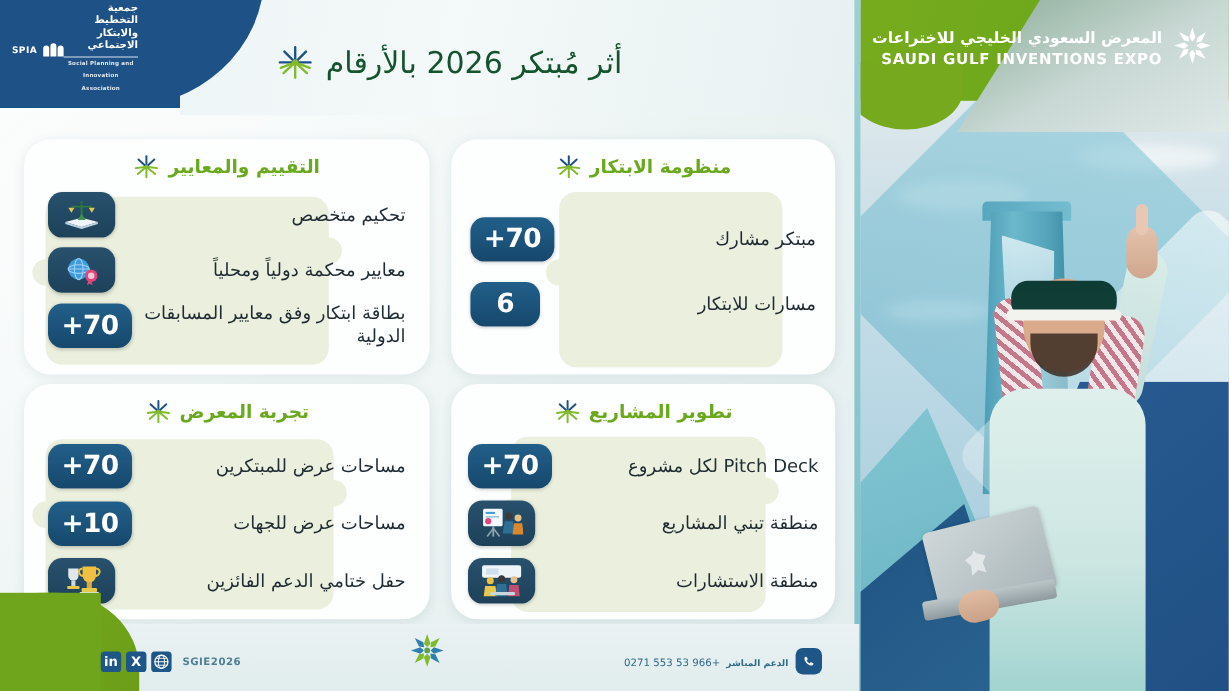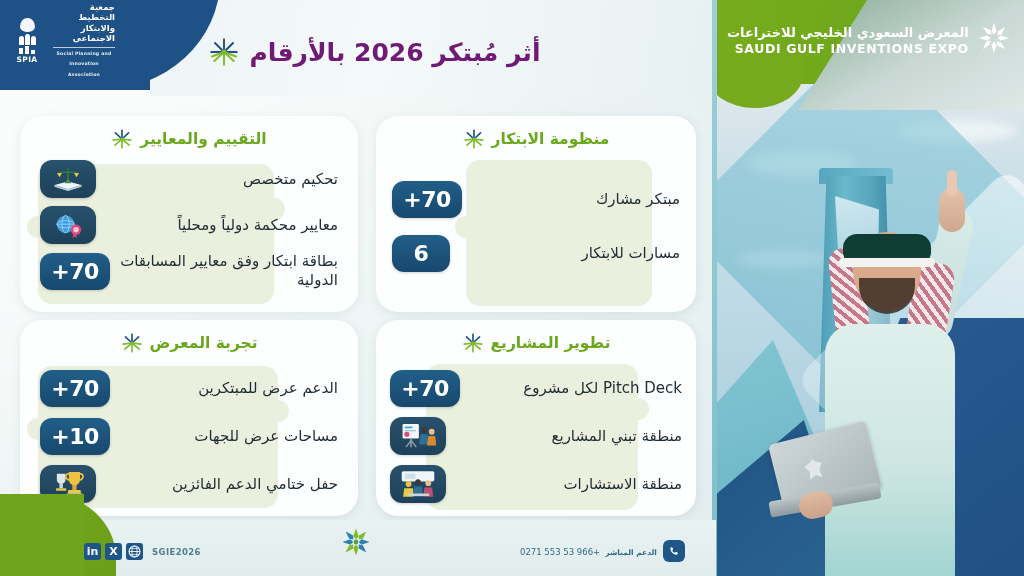--- a/index.html
+++ b/index.html
@@ -41,21 +41,21 @@
     background:linear-gradient(100deg,#eef5f6 0%,#f4f9f9 40%,#e7f0f1 100%);
   }
 
   
   .spia{
     position:absolute;left:24px;top:10px;width:84px;height:62px;
     display:flex;align-items:center;justify-content:center;gap:16px;
     color:#ffffff;
   }
   .spia-txt{font-size:8.5px;line-height:10.5px;font-weight:bold;text-align:right;letter-spacing:.2px;}
-  .spia-mark{width:20px;height:46px;display:flex;flex-direction:column;align-items:center;gap:1px;}
+  .spia-mark{width:20px;height:46px;display:flex;flex-direction:row;align-items:center;gap:1px;}
   .spia-mark .sh{width:15px;height:15px;background:#fff;
     border-radius:50% 50% 46% 46%/60% 60% 40% 40%;opacity:.95;}
   .spia-mark .ppl{width:16px;height:12px;position:relative;}
   .spia-mark .ppl i{position:absolute;bottom:0;width:5px;height:9px;background:#fff;border-radius:2.5px 2.5px 0 0;}
   .spia-mark .ppl i:nth-child(1){left:0;}
   .spia-mark .ppl i:nth-child(2){left:6px;height:11px;}
   .spia-mark .ppl i:nth-child(3){left:12px;}
   .spia-mark .bars{width:16px;height:9px;display:flex;align-items:flex-end;gap:1.5px;}
   .spia-mark .bars i{flex:1;background:#fff;}
   .spia-mark .bars i:nth-child(1){height:4px;}
@@ -65,21 +65,21 @@
   .spia-sub{font-size:4.6px;letter-spacing:.2px;color:rgba(255,255,255,.88);text-align:center;}
   .spia-abbr{font-size:7.5px;font-weight:bold;color:#fff;text-align:left;letter-spacing:.4px;}
 
   
   .title-wrap{
     position:absolute;left:180px;top:24px;width:390px;height:56px;
     display:flex;align-items:center;justify-content:center;gap:10px;
     direction:rtl;
   }
   .title-txt{
-    font-size:25px;font-weight:bold;color:#701a75;letter-spacing:0px;white-space:nowrap;
+    font-size:25px;font-weight:normal;color:#14532d;letter-spacing:0px;white-space:nowrap;
   }
 
   
   .burst{position:relative;display:inline-block;}
   .burst svg{display:block;}
 
   
   .right-photo{
     position:absolute;left:717px;top:0;width:307px;height:576px;overflow:hidden;
     background:linear-gradient(180deg,#cfe3ea 0%,#b6d7e3 35%,#9cc6d6 70%,#7fb4c8 100%);
@@ -565,21 +565,21 @@
                 <line x1="20" y1="20" x2="36" y2="22"></line>
                 <line x1="20" y1="20" x2="4" y2="22"></line>
               </g>
             <circle cx="20" cy="20" r="3" fill="#7fbb2a"></circle>
           </g>
         </svg>
       </span>
     </div>
     <div class="rows rows-c">
       <div class="row" style="min-height:48px;">
-        <span class="label">الدعم عرض للمبتكرين</span>
+        <span class="label">مساحات عرض للمبتكرين</span>
         <span class="badge">+70</span>
       </div>
       <div class="row" style="min-height:48px;">
         <span class="label">مساحات عرض للجهات</span>
         <span class="badge">+10</span>
       </div>
       <div class="row" style="min-height:48px;">
         <span class="label">حفل ختامي الدعم الفائزين</span>
         <span class="ibadge">
           <svg width="36" height="28" viewBox="0 0 42 32">

